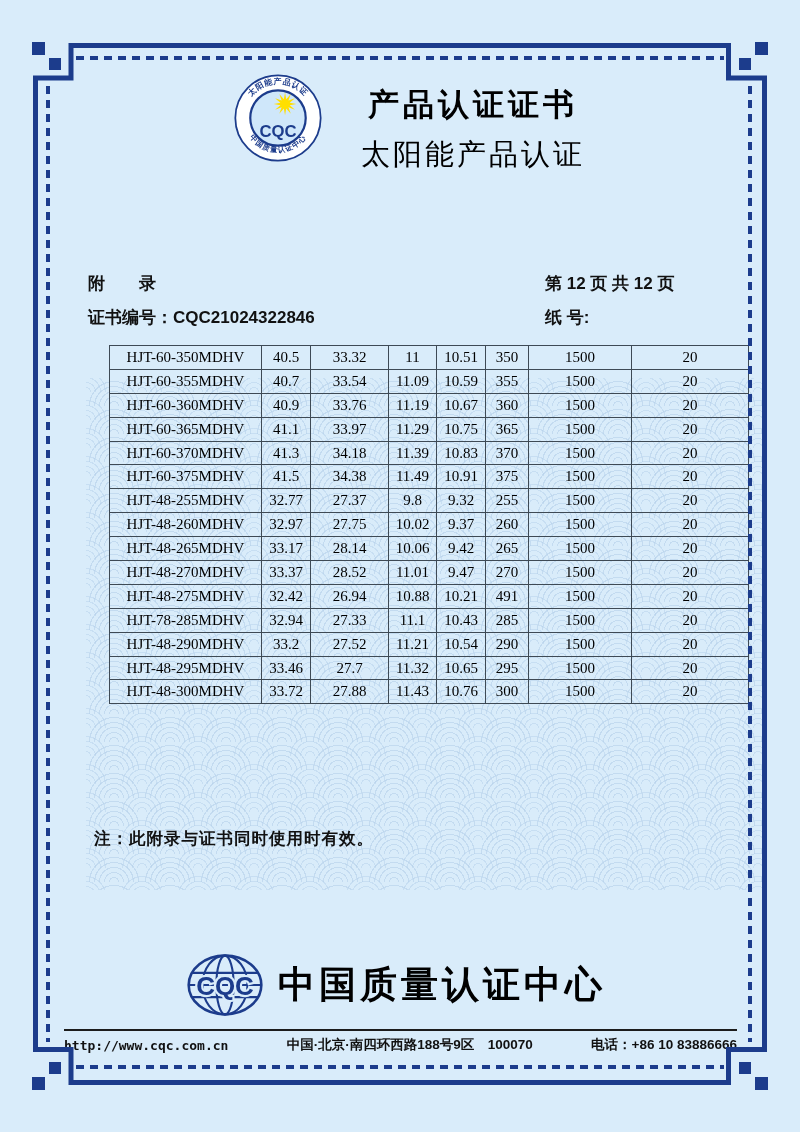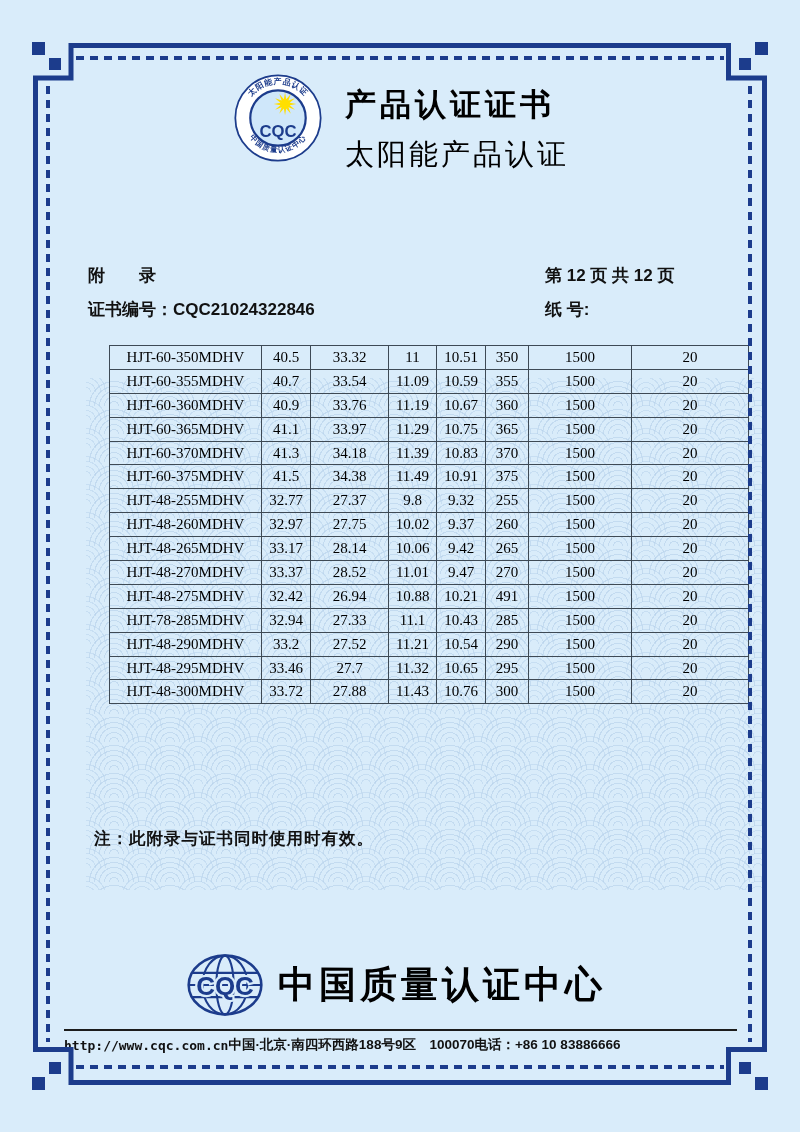--- a/index.html
+++ b/index.html
@@ -32,30 +32,30 @@
         transparent 5px 9px,  rgba(146,180,218,.45) 9px 10px,
         transparent 10px 14px, rgba(146,180,218,.45) 14px 15px,
         transparent 15px 19px, rgba(146,180,218,.45) 19px 20px,
         transparent 20px);
     background-size:56px 28px, 56px 28px;
     background-position:0 0, 28px 14px;
   }
 
   .header { position:absolute; left:0; top:0; z-index:2; width:100%; }
   .header-logo { position:absolute; left:234px; top:74px; width:88px; height:88px; }
-  .title-block { position:absolute; left:345px; top:84px; }
+  .title-block { position:absolute; left:361px; top:84px;text-align:center; }
   .cert-title {
     font-size:31px; font-weight:900; letter-spacing:4px; color:#000;
     font-family:"Liberation Sans", sans-serif;
   }
   .cert-subtitle {
     margin-top:9px; font-size:29px; font-weight:500; letter-spacing:3px; color:#000;
   }
 
-  .meta { position:absolute; left:88px; top:264px; width:624px; z-index:2;
+  .meta { position:absolute; left:88px; top:272px; width:624px; z-index:2;
           font-size:17px; font-weight:700; }
   .meta-row { position:relative; height:34px; }
   .meta-left  { position:absolute; left:0; }
   .meta-right { position:absolute; left:457px; }
   .certno { font-family:"Liberation Sans", sans-serif; letter-spacing:0px; }
 
   table.spec {
     position:absolute; left:81px; top:345px; width:639px; z-index:2;
     border-collapse:collapse; table-layout:fixed;
     font-family:"Liberation Serif", serif; font-size:15px; color:#000;
@@ -74,21 +74,21 @@
           font-size:16.5px; font-weight:700; letter-spacing:1px; }
 
   .footer { position:absolute; left:186px; top:950px; z-index:2;
             display:flex; align-items:center; gap:14px; height:70px; }
   .footer-logo { width:78px; height:64px; }
   .footer-org { font-size:37px; font-weight:600; letter-spacing:4px; color:#000; }
 
   .bottom-rule { position:absolute; left:64px; top:1029px; width:673px; height:2px;
                  background:#1c1c1c; z-index:2; }
   .bottom-bar { position:absolute; left:64px; top:1036px; width:673px; z-index:2;
-                display:flex; justify-content:flex-start; align-items:center;
+                display:flex; justify-content:space-between; align-items:center;
                 font-size:13px; font-weight:700; }
   .bottom-url { font-family:"DejaVu Sans Mono", monospace; font-weight:700; letter-spacing:0; }
   .bottom-addr { font-size:13.5px; }
   .bottom-phone { font-size:13.5px; }
 </style>
 </head>
 <body>
 
 <div class="page">
 

